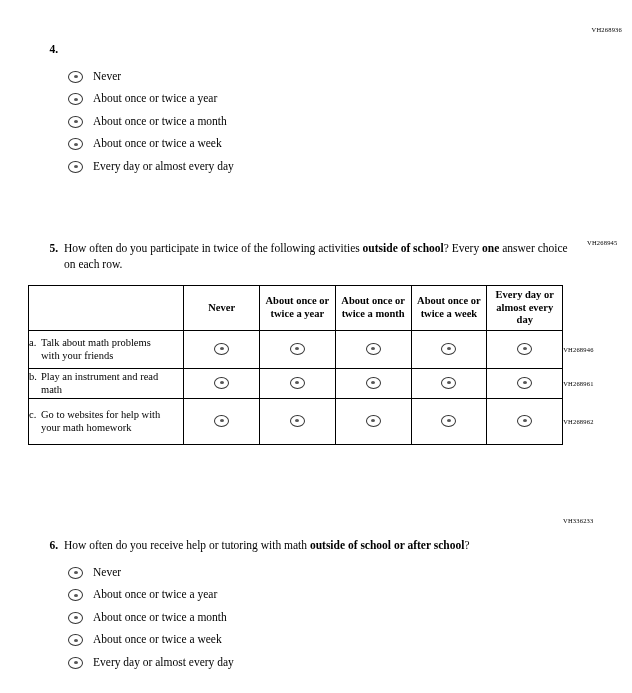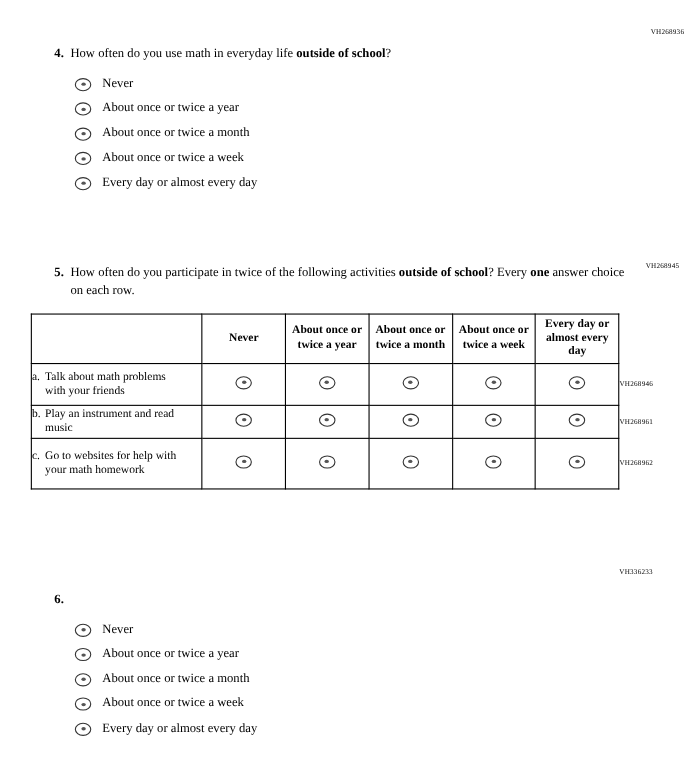--- a/index.html
+++ b/index.html
@@ -155,21 +155,20 @@
 </head>
 <body>
 
 <div class="page">
 
   <div class="vhcode corner-code">VH268936</div>
 
   <div class="question" style="top:42px;">
     <div class="qrow">
       <div class="qnum">4.</div>
-      <div class="qtext"><span>How often do you use math in everyday life </span><b>outside of school</b><span>?</span></div>
     </div>
     <div class="options">
       <div class="option">
         <span class="bubble"></span>
         <span class="opt-label">Never</span>
       </div>
       <div class="option">
         <span class="bubble"></span>
         <span class="opt-label">About once or twice a year</span>
       </div>
@@ -222,21 +221,21 @@
         <td class="m-rowlabel"><span class="letter">a.</span><span class="txt">Talk about math problems with your friends</span></td>
         <td class="m-cell"><span class="bubble"></span></td>
         <td class="m-cell"><span class="bubble"></span></td>
         <td class="m-cell"><span class="bubble"></span></td>
         <td class="m-cell"><span class="bubble"></span></td>
         <td class="m-cell"><span class="bubble"></span></td>
         <td class="m-code vhcode">VH268946</td>
       </tr>
 
       <tr style="height:30px;">
-        <td class="m-rowlabel"><span class="letter">b.</span><span class="txt">Play an instrument and read music</span></td>
+        <td class="m-rowlabel"><span class="letter">b.</span><span class="txt">Play an instrument and read math</span></td>
         <td class="m-cell"><span class="bubble"></span></td>
         <td class="m-cell"><span class="bubble"></span></td>
         <td class="m-cell"><span class="bubble"></span></td>
         <td class="m-cell"><span class="bubble"></span></td>
         <td class="m-cell"><span class="bubble"></span></td>
         <td class="m-code vhcode">VH268961</td>
       </tr>
 
       <tr style="height:46px;">
         <td class="m-rowlabel"><span class="letter">c.</span><span class="txt">Go to websites for help with your math homework</span></td>
@@ -249,20 +248,21 @@
       </tr>
     </tbody>
       </table>
   </div>
 
   <div class="vhcode code-abs" style="top:517px; left:563px;">VH336233</div>
 
   <div class="question" style="top:538px;">
     <div class="qrow">
       <div class="qnum">6.</div>
+      <div class="qtext"><span>How often do you receive help or tutoring with math </span><b>outside of school or after school</b><span>?</span></div>
     </div>
     <div class="options">
       <div class="option">
         <span class="bubble"></span>
         <span class="opt-label">Never</span>
       </div>
       <div class="option">
         <span class="bubble"></span>
         <span class="opt-label">About once or twice a year</span>
       </div>

